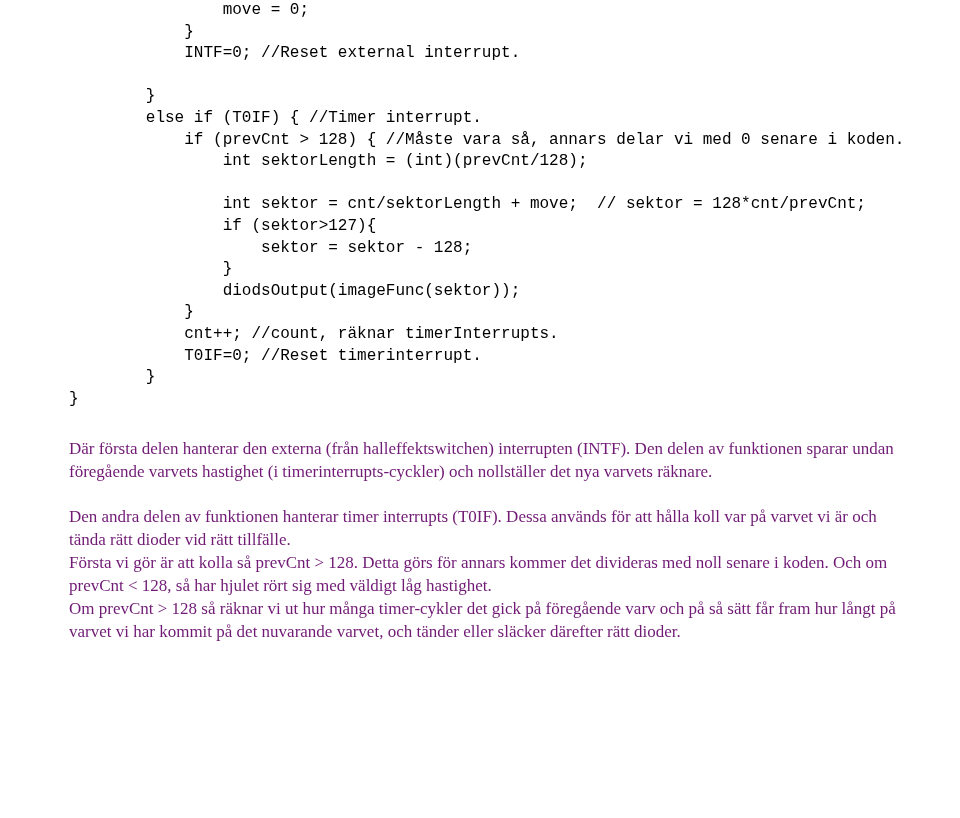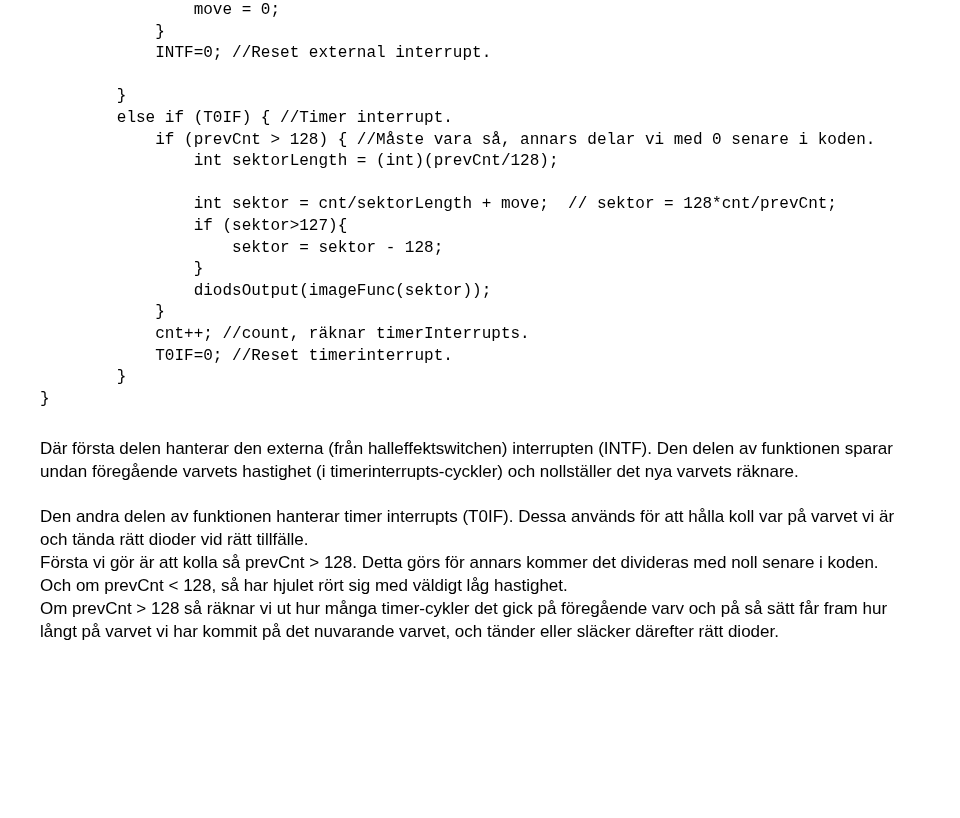--- a/index.html
+++ b/index.html
@@ -9,34 +9,35 @@
     }
     body {
       width: 960px;
       height: 818px;
       background: #ffffff;
       padding: 0;
       overflow: hidden;
     }
     .page {
       padding: 0 56px 20px 40px;
+      margin-left: 29px;
     }
     .code-block {
       font-family: 'Courier New', Courier, monospace;
       font-size: 16px;
       line-height: 1.35;
       white-space: pre;
       color: #000000;
       margin-bottom: 28px;
     }
     .prose {
-      font-family: Liberation Sans, sans-serif;
+      font-family: Liberation Serif, serif;
       font-size: 17px;
       line-height: 1.35;
-      color: #000000;
+      color: #701a75;
     }
     .prose p {
       margin-bottom: 22px;
     }
     .prose p:last-child {
       margin-bottom: 0;
     }
   </style>
 </head>
 <body>

